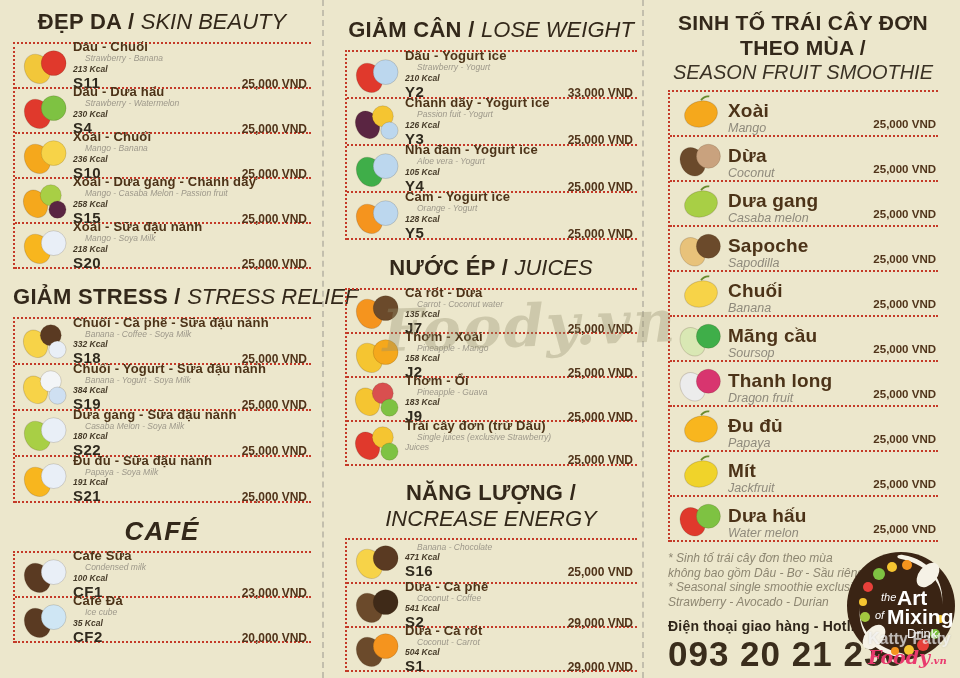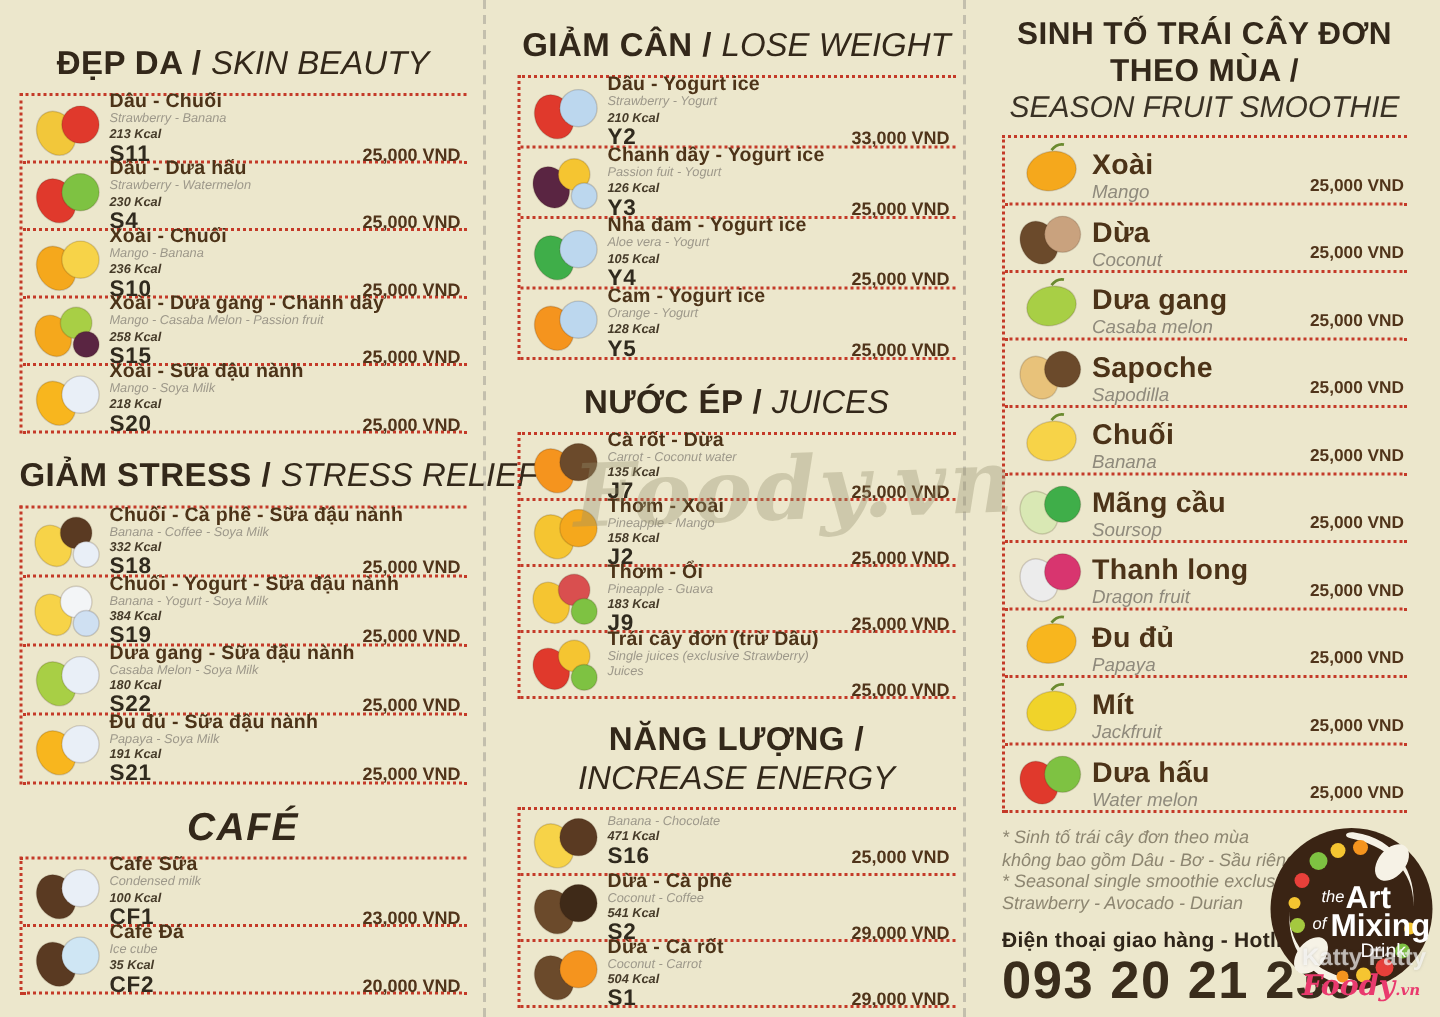--- a/index.html
+++ b/index.html
@@ -7,21 +7,21 @@
     --name:#4c3318; --desc:#9d988a; --kcal:#453a28; --code:#302a1e;
     --price:#50341a; --head:#33281a; --pink:#e93a6e; --logo-brown:#3a2414;
   }
   *{margin:0;padding:0;box-sizing:border-box;}
   body{font-family:"Liberation Sans",sans-serif;}
   .page{position:relative;width:960px;height:678px;background:var(--bg);overflow:hidden;}
 
   .fold{position:absolute;top:0;height:678px;width:0;border-left:2px dashed var(--fold);opacity:.85;}
 
   .col{position:absolute;top:0;}
-  .col-left{left:13px;width:298px;padding-top:28px;}
+  .col-left{left:13px;width:298px;padding-top:8px;}
   .col-mid{left:345px;width:292px;padding-top:16px;}
   .col-right{left:668px;width:270px;padding-top:10px;}
 
   .sec-header{text-align:center;font-size:22px;font-weight:bold;color:var(--head);
     letter-spacing:.3px;line-height:28px;margin-bottom:6px;white-space:nowrap;}
   .sec-header .h-en{font-style:italic;font-weight:400;letter-spacing:0;}
   .sec-header.stacked{line-height:26px;white-space:normal;}
   .sec-header.stacked .h-en{display:block;}
   .sec-header.cafe{font-size:26px;font-style:italic;letter-spacing:1px;}
   .section{margin-bottom:0;}
@@ -31,21 +31,21 @@
   .item{display:flex;align-items:center;border-bottom:2px dotted var(--dot);
     padding:2px 2px 2px 4px;position:relative;}
   .col-left .item{height:45px;}
   .col-left .sec-stress .item{height:46px;}
   .col-mid .sec-lose .item{height:47px;}
   .col-mid .sec-juice .item,.col-mid .sec-energy .item{height:44px;}
 
   .icon-box{width:54px;flex-shrink:0;display:flex;align-items:center;justify-content:center;}
   .item-text{flex:1;min-width:0;padding-right:2px;}
   .item-name{font-size:13px;font-weight:bold;color:var(--name);line-height:14px;letter-spacing:.2px;white-space:nowrap;}
-  .item-desc{font-size:8.5px;font-style:italic;color:var(--desc);line-height:9.5px;white-space:nowrap;}
+  .item-desc{font-size:8.5px;font-style:italic;color:var(--desc);line-height:9.5px;white-space:nowrap;margin-left:12px;}
   .item-desc2{font-size:8.5px;font-style:italic;color:var(--desc);line-height:9.5px;}
   .item-kcal{font-size:8.5px;font-weight:bold;font-style:italic;color:var(--kcal);line-height:10px;}
   .codeline{display:flex;justify-content:space-between;align-items:baseline;margin-top:1px;gap:33px;}
   .item-code{font-size:15px;font-weight:bold;color:var(--code);letter-spacing:.5px;line-height:16px;}
   .item-price{font-size:12px;font-weight:bold;color:var(--price);white-space:nowrap;}
 
   .fruit-item{display:flex;align-items:flex-end;border-bottom:2px dotted var(--dot);height:45px;position:relative;padding-left:4px;}
   .fruit-text{flex:1;}
   .fruit-name{font-size:19px;font-weight:bold;color:var(--name);line-height:20px;letter-spacing:.2px;}
   .fruit-desc{font-size:12.5px;font-style:italic;color:#8f8a7c;line-height:14px;}

